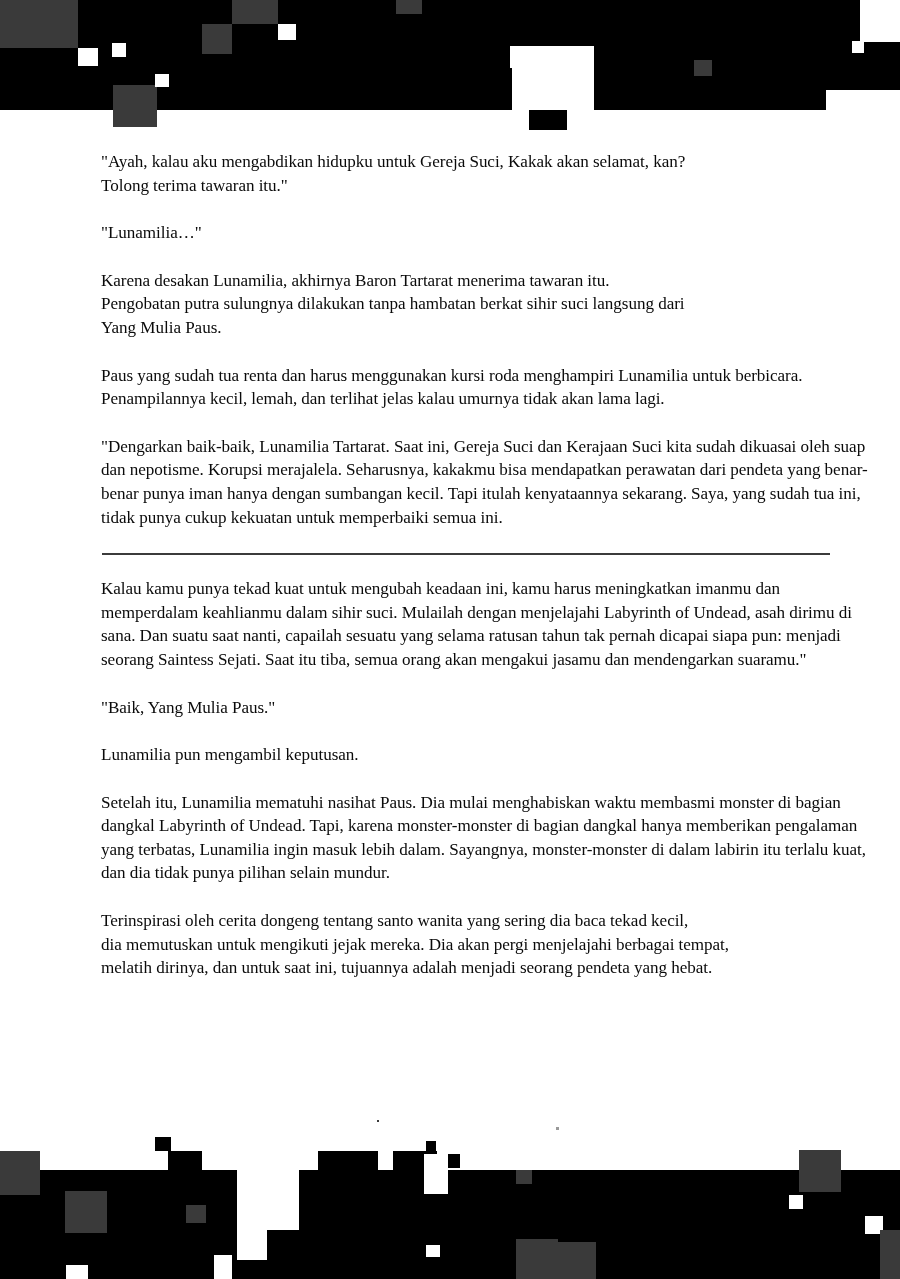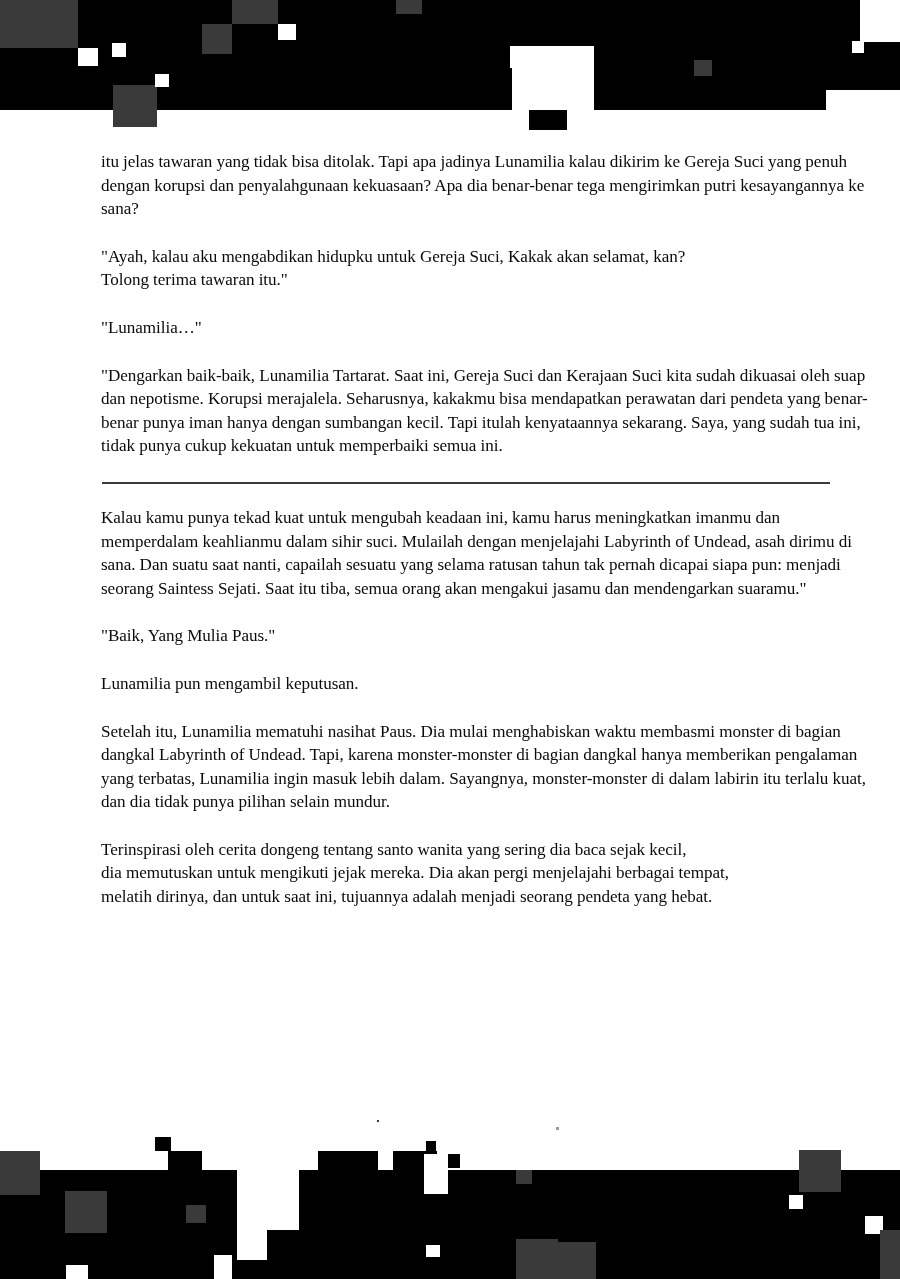--- a/index.html
+++ b/index.html
@@ -76,31 +76,34 @@
     <div class="blk" style="left: 694px; top: 60px; width: 18px; height: 16px; background: rgb(58, 58, 58); z-index: 17;"></div>
     <div class="blk" style="left: 529px; top: 110px; width: 38px; height: 20px; background: rgb(0, 0, 0); z-index: 18;"></div>
     <div class="blk" style="left: 860px; top: 0px; width: 40px; height: 42px; background: rgb(255, 255, 255); z-index: 20;"></div>
     <div class="blk" style="left: 852px; top: 41px; width: 12px; height: 12px; background: rgb(255, 255, 255); z-index: 21;"></div>
     <div class="blk" style="left: 826px; top: 90px; width: 74px; height: 20px; background: rgb(255, 255, 255); z-index: 22;"></div>
     <div class="blk" style="left: 114px; top: 68px; width: 8px; height: 8px; background: rgb(0, 0, 0); z-index: 24;"></div>
     <div class="blk" style="left: 112px; top: 43px; width: 14px; height: 14px; background: rgb(255, 255, 255); z-index: 26;"></div>
   </div>
 
 <div id="page-body">
-    <p class="para">itu jelas tawaran yang tidak bisa ditolak. Tapi apa jadinya Lunamilia kalau dikirim ke Gereja Suci yang penuh dengan korupsi dan penyalahgunaan kekuasaan? Apa dia benar-benar tega mengirimkan putri kesayangannya ke sana?</p>
     <p class="para">"Ayah, kalau aku mengabdikan hidupku untuk Gereja Suci, Kakak akan selamat, kan?
 Tolong terima tawaran itu."</p>
     <p class="para">"Lunamilia…"</p>
+    <p class="para">Karena desakan Lunamilia, akhirnya Baron Tartarat menerima tawaran itu.
+Pengobatan putra sulungnya dilakukan tanpa hambatan berkat sihir suci langsung dari
+Yang Mulia Paus.</p>
+    <p class="para">Paus yang sudah tua renta dan harus menggunakan kursi roda menghampiri Lunamilia untuk berbicara. Penampilannya kecil, lemah, dan terlihat jelas kalau umurnya tidak akan lama lagi.</p>
     <p class="para">"Dengarkan baik-baik, Lunamilia Tartarat. Saat ini, Gereja Suci dan Kerajaan Suci kita sudah dikuasai oleh suap dan nepotisme. Korupsi merajalela. Seharusnya, kakakmu bisa mendapatkan perawatan dari pendeta yang benar-benar punya iman hanya dengan sumbangan kecil. Tapi itulah kenyataannya sekarang. Saya, yang sudah tua ini, tidak punya cukup kekuatan untuk memperbaiki semua ini.</p>
     <hr class="divider">
     <p class="para">Kalau kamu punya tekad kuat untuk mengubah keadaan ini, kamu harus meningkatkan imanmu dan memperdalam keahlianmu dalam sihir suci. Mulailah dengan menjelajahi Labyrinth of Undead, asah dirimu di sana. Dan suatu saat nanti, capailah sesuatu yang selama ratusan tahun tak pernah dicapai siapa pun: menjadi seorang Saintess Sejati. Saat itu tiba, semua orang akan mengakui jasamu dan mendengarkan suaramu."</p>
     <p class="para">"Baik, Yang Mulia Paus."</p>
     <p class="para">Lunamilia pun mengambil keputusan.</p>
     <p class="para">Setelah itu, Lunamilia mematuhi nasihat Paus. Dia mulai menghabiskan waktu membasmi monster di bagian dangkal Labyrinth of Undead. Tapi, karena monster-monster di bagian dangkal hanya memberikan pengalaman yang terbatas, Lunamilia ingin masuk lebih dalam. Sayangnya, monster-monster di dalam labirin itu terlalu kuat, dan dia tidak punya pilihan selain mundur.</p>
-    <p class="para">Terinspirasi oleh cerita dongeng tentang santo wanita yang sering dia baca sejak kecil,
+    <p class="para">Terinspirasi oleh cerita dongeng tentang santo wanita yang sering dia baca tekad kecil,
 dia memutuskan untuk mengikuti jejak mereka. Dia akan pergi menjelajahi berbagai tempat,
 melatih dirinya, dan untuk saat ini, tujuannya adalah menjadi seorang pendeta yang hebat.</p>
   </div>
 
 <div class="block-band" id="bottom-band">
     <div class="blk" style="left: 0px; top: 50px; width: 900px; height: 109px; background: rgb(0, 0, 0); z-index: 1;"></div>
     <div class="blk" style="left: 0px; top: 31px; width: 40px; height: 44px; background: rgb(58, 58, 58); z-index: 2;"></div>
     <div class="blk" style="left: 155px; top: 17px; width: 16px; height: 14px; background: rgb(0, 0, 0); z-index: 3;"></div>
     <div class="blk" style="left: 168px; top: 31px; width: 34px; height: 22px; background: rgb(0, 0, 0); z-index: 4;"></div>
     <div class="blk" style="left: 186px; top: 85px; width: 20px; height: 18px; background: rgb(58, 58, 58); z-index: 5;"></div>

